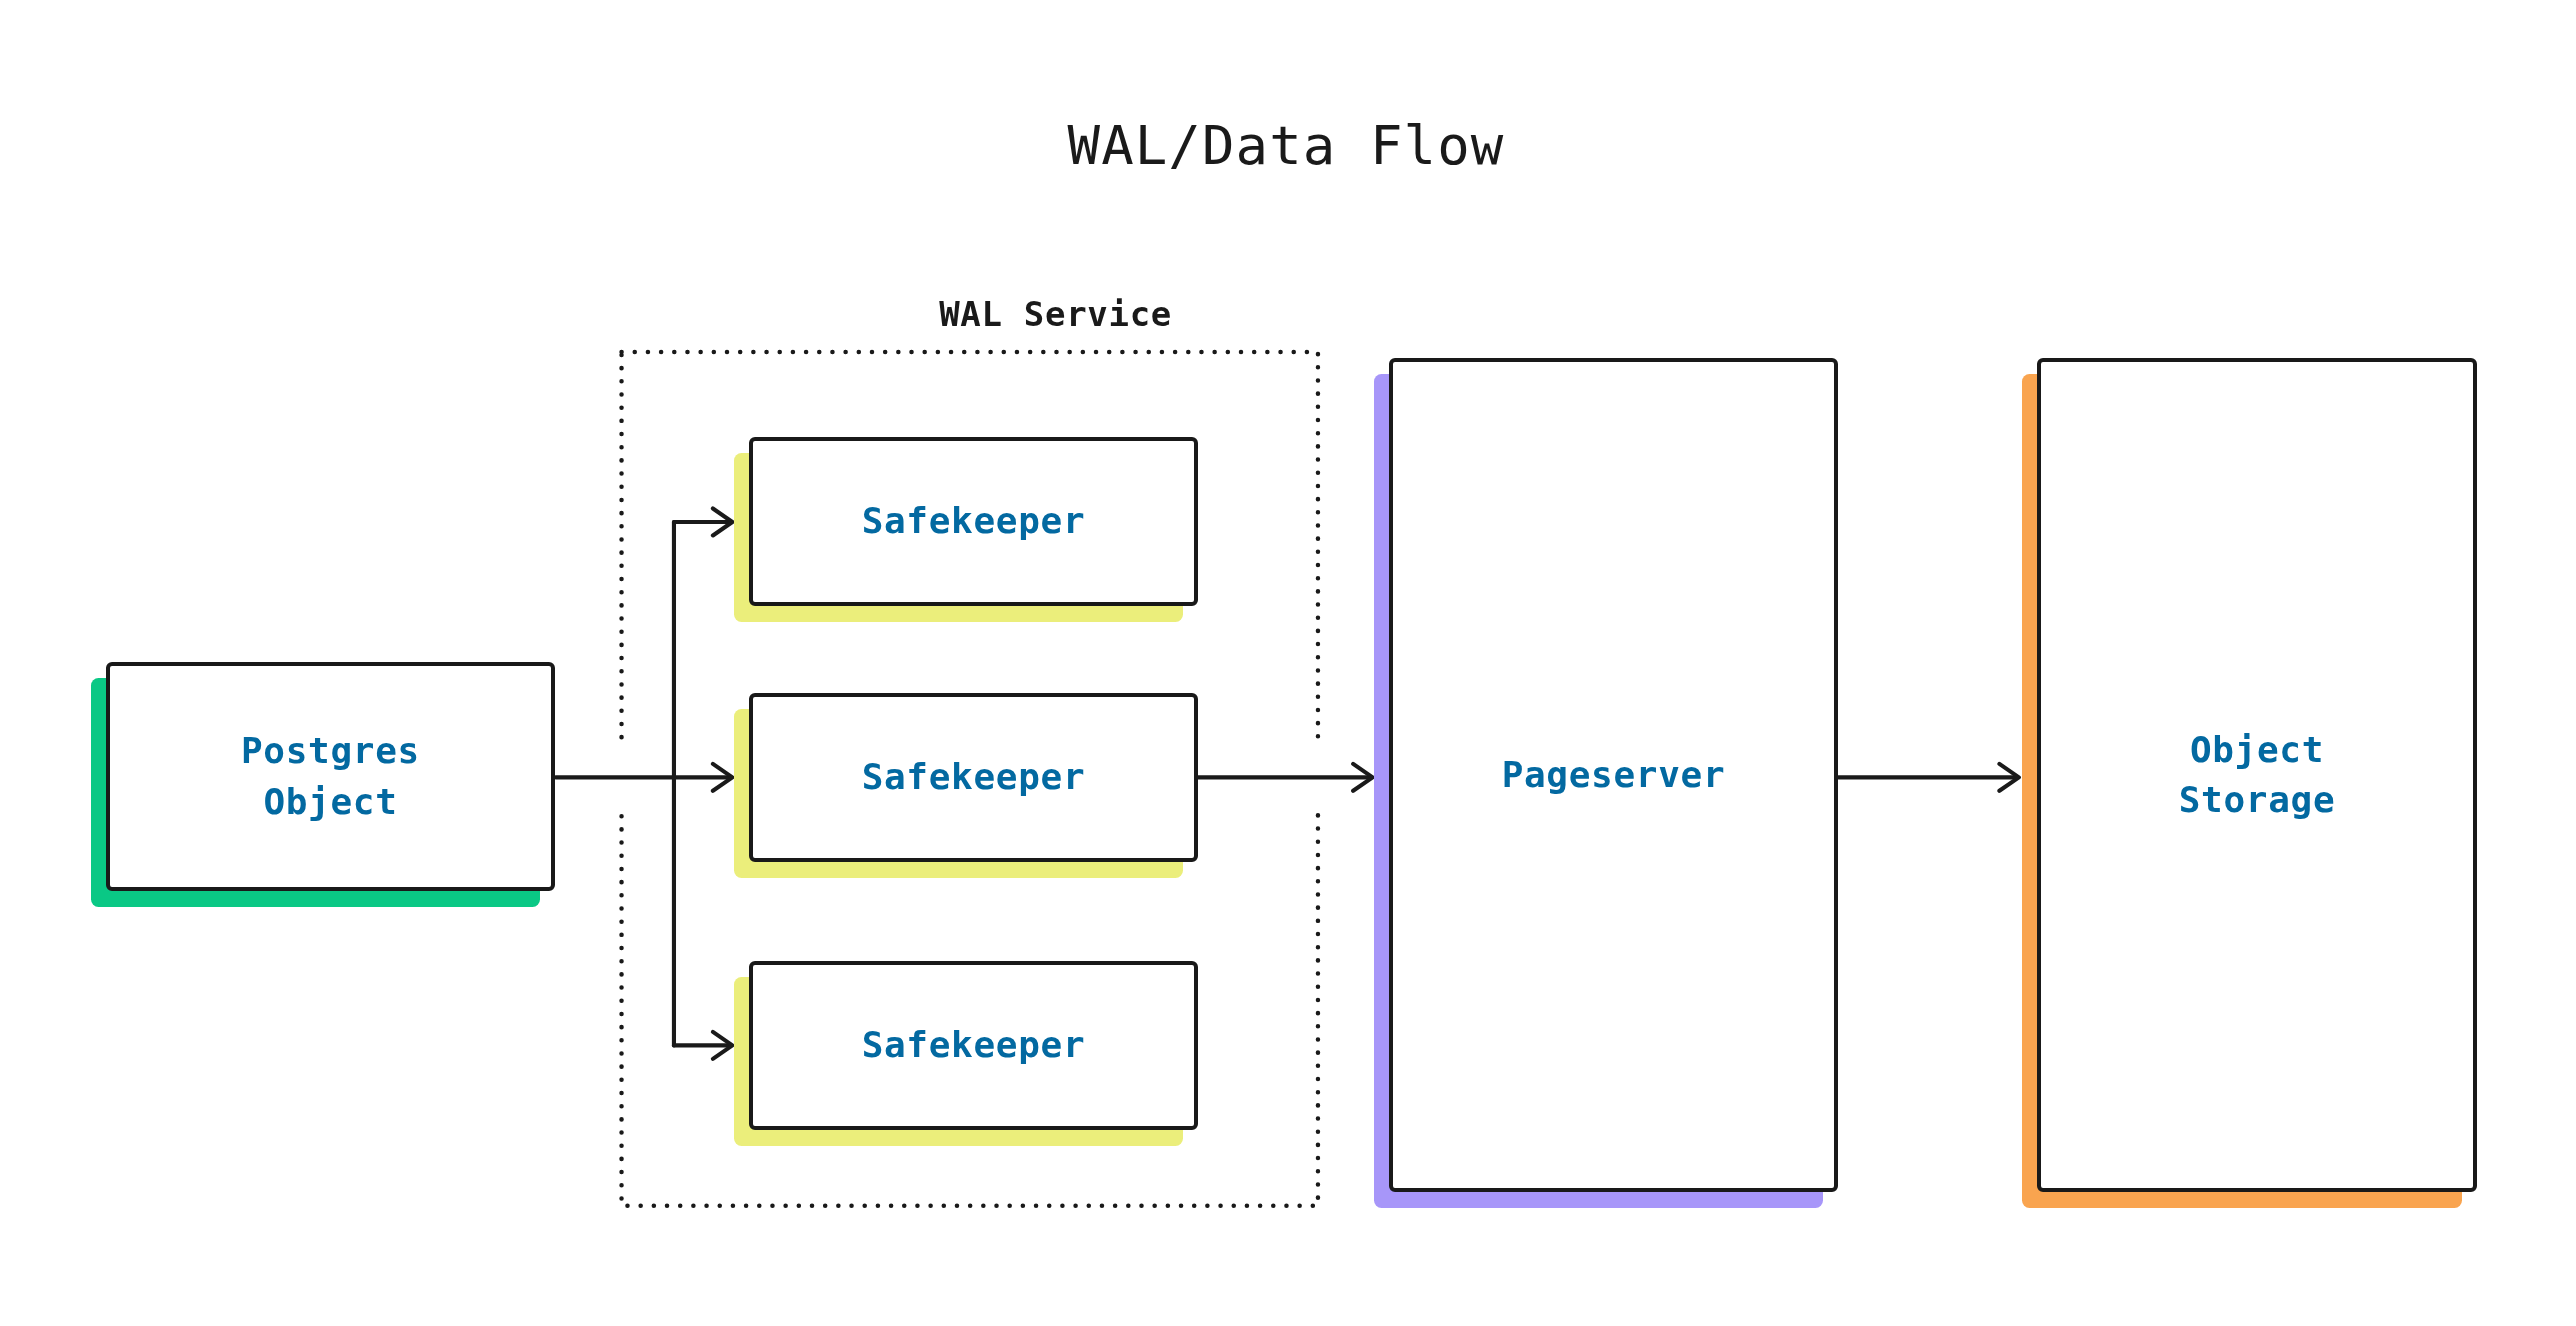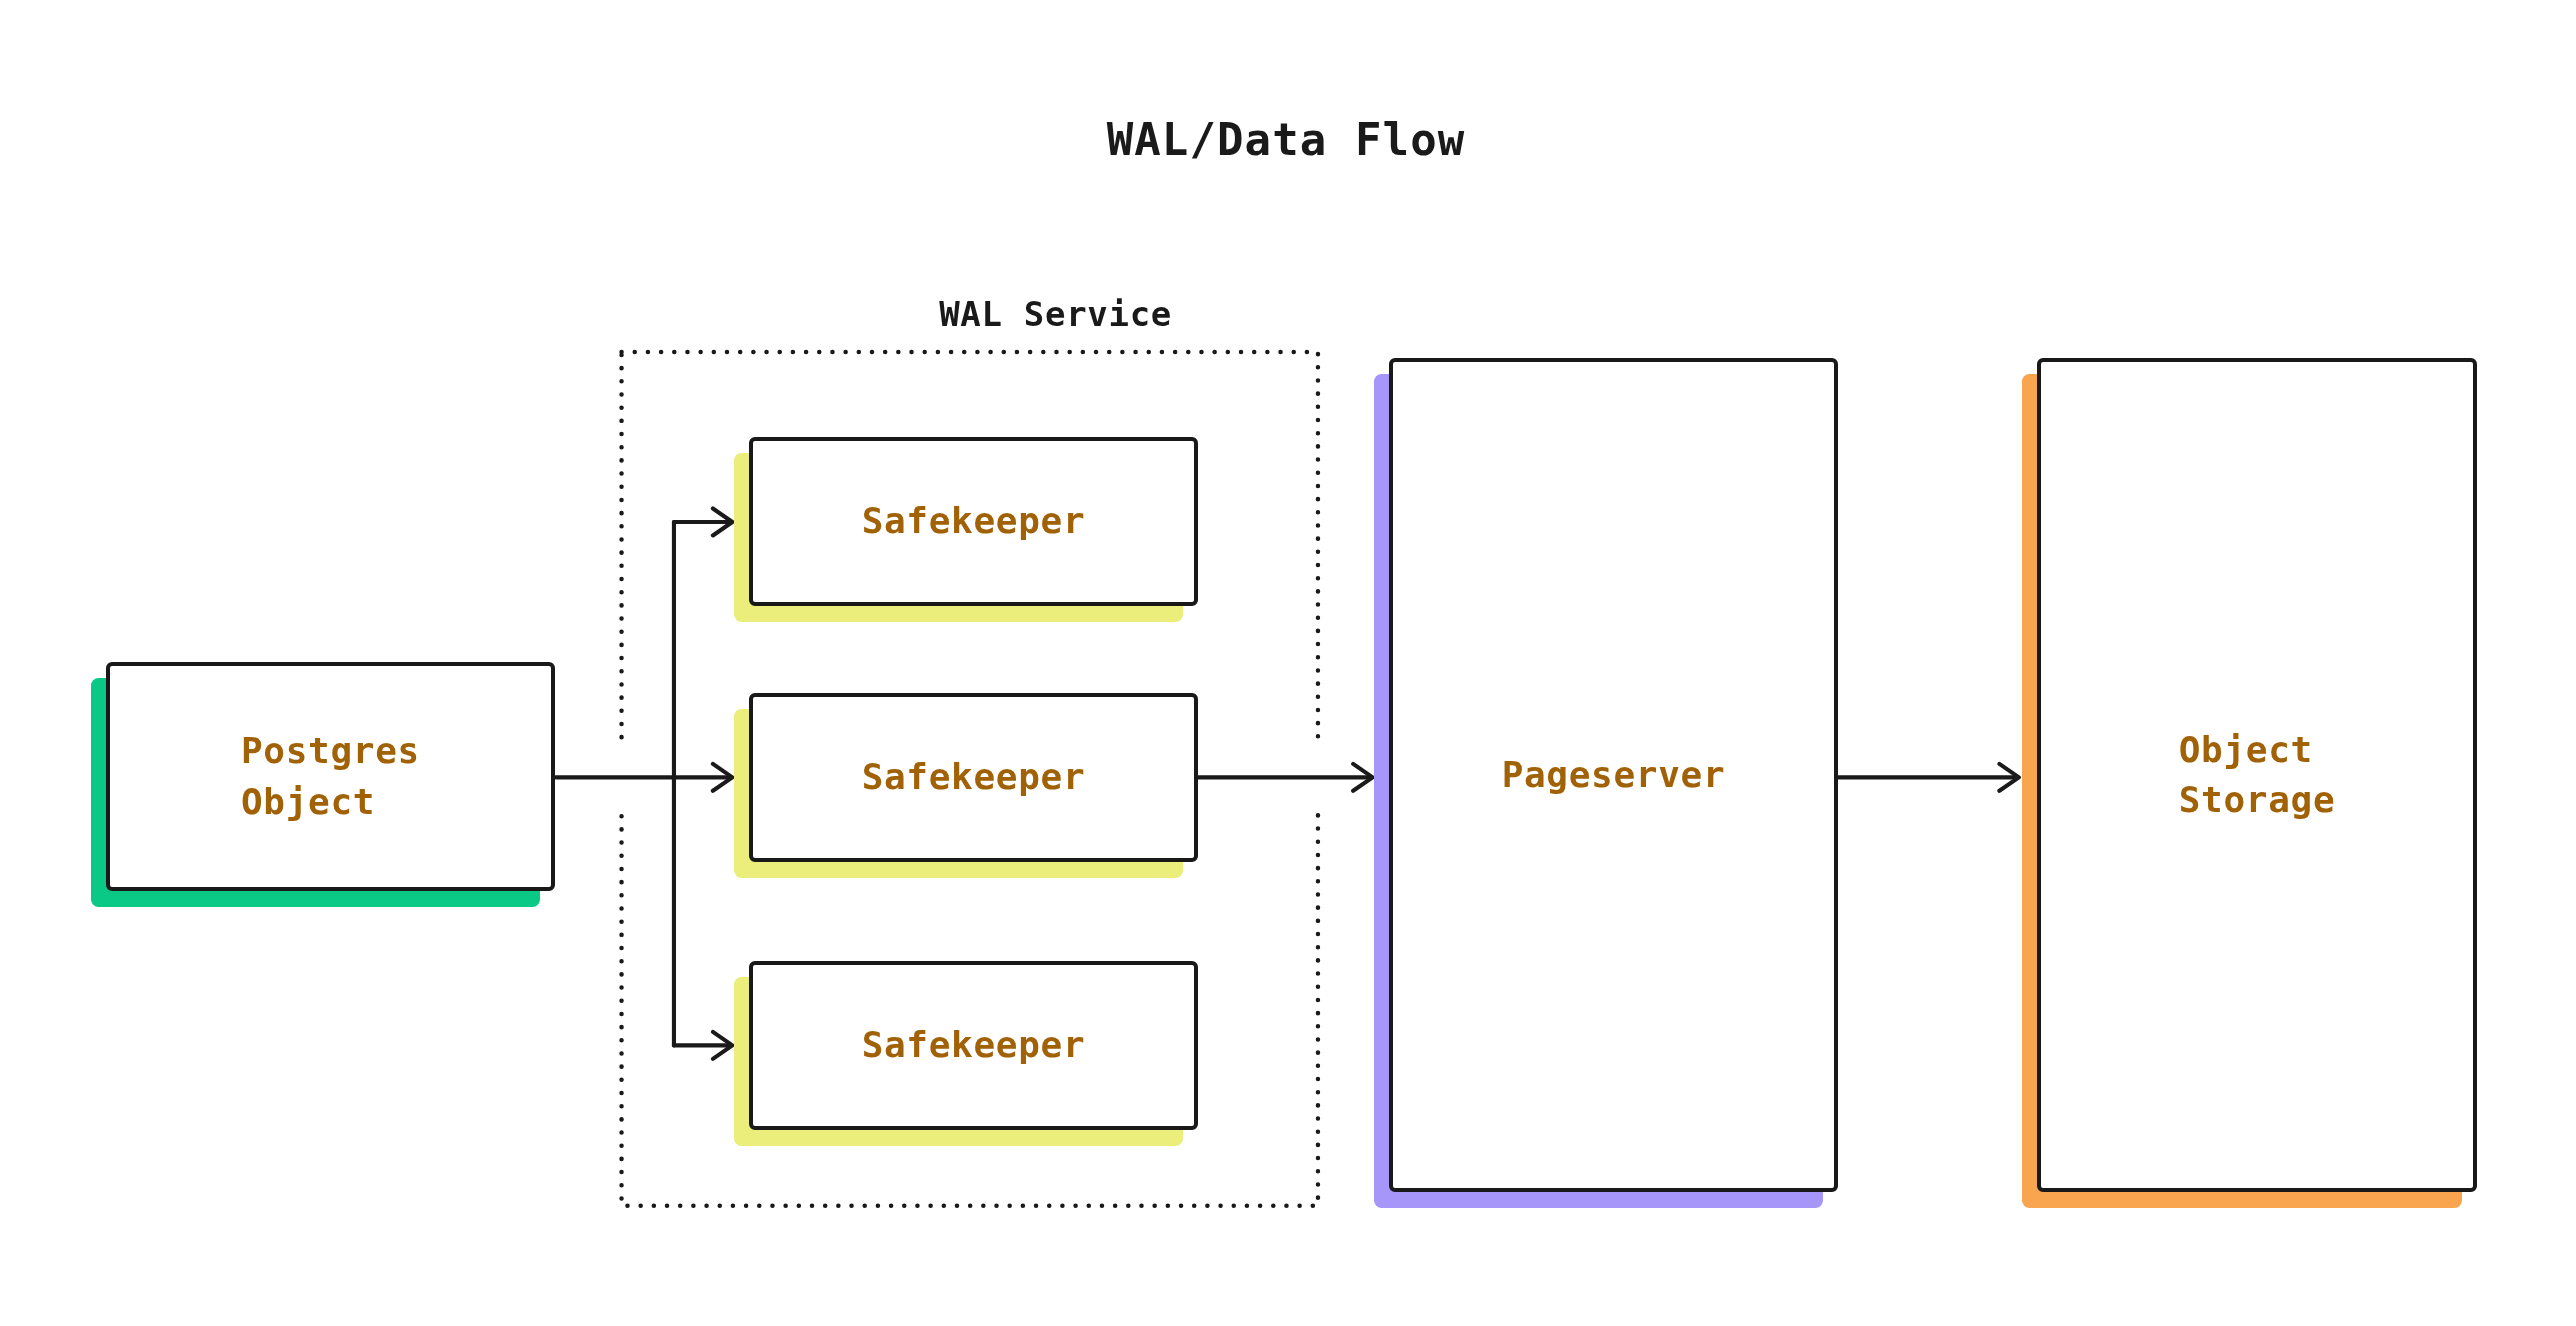--- a/index.html
+++ b/index.html
@@ -8,21 +8,21 @@
     width:2576px;height:1327px;
     background:#ffffff;
     font-family:"DejaVu Sans Mono","Liberation Mono",monospace;
     color:#191919;
     overflow:hidden;
   }
   .title{
     position:absolute;
     left:0;top:114px;width:2572px;
     text-align:center;
-    font-size:44px;font-weight:bold;
+    font-size:54px;font-weight:normal;
     letter-spacing:1.1px;
     color:#1a1a1a;
   }
   .group-label{
     position:absolute;
     left:723px;top:294px;width:449px;
     text-align:right;
     font-size:34px;font-weight:bold;
     letter-spacing:0.7px;
     color:#1a1a1a;
@@ -39,22 +39,23 @@
     background:#ffffff;
     border:4.5px solid #191919;
     border-radius:6px;
     box-sizing:border-box;
     display:flex;align-items:center;justify-content:center;
   }
   .node .label{
     font-size:36px;font-weight:bold;
     letter-spacing:0.7px;
     line-height:1.4;
+    text-align:center;
     white-space:pre-line;
-    color:#a16207;
+    color:#0369a1;
   }
   
   .n-postgres{left:106px;top:662px;width:449px;height:229px;}
   .n-sk1{left:749px;top:437px;width:449px;height:169px;}
   .n-sk2{left:749px;top:693px;width:449px;height:169px;}
   .n-sk3{left:749px;top:961px;width:449px;height:169px;}
   .n-pageserver{left:1389px;top:358px;width:449px;height:834px;}
   .n-object{left:2037px;top:358px;width:440px;height:834px;}
 </style>
 </head>

